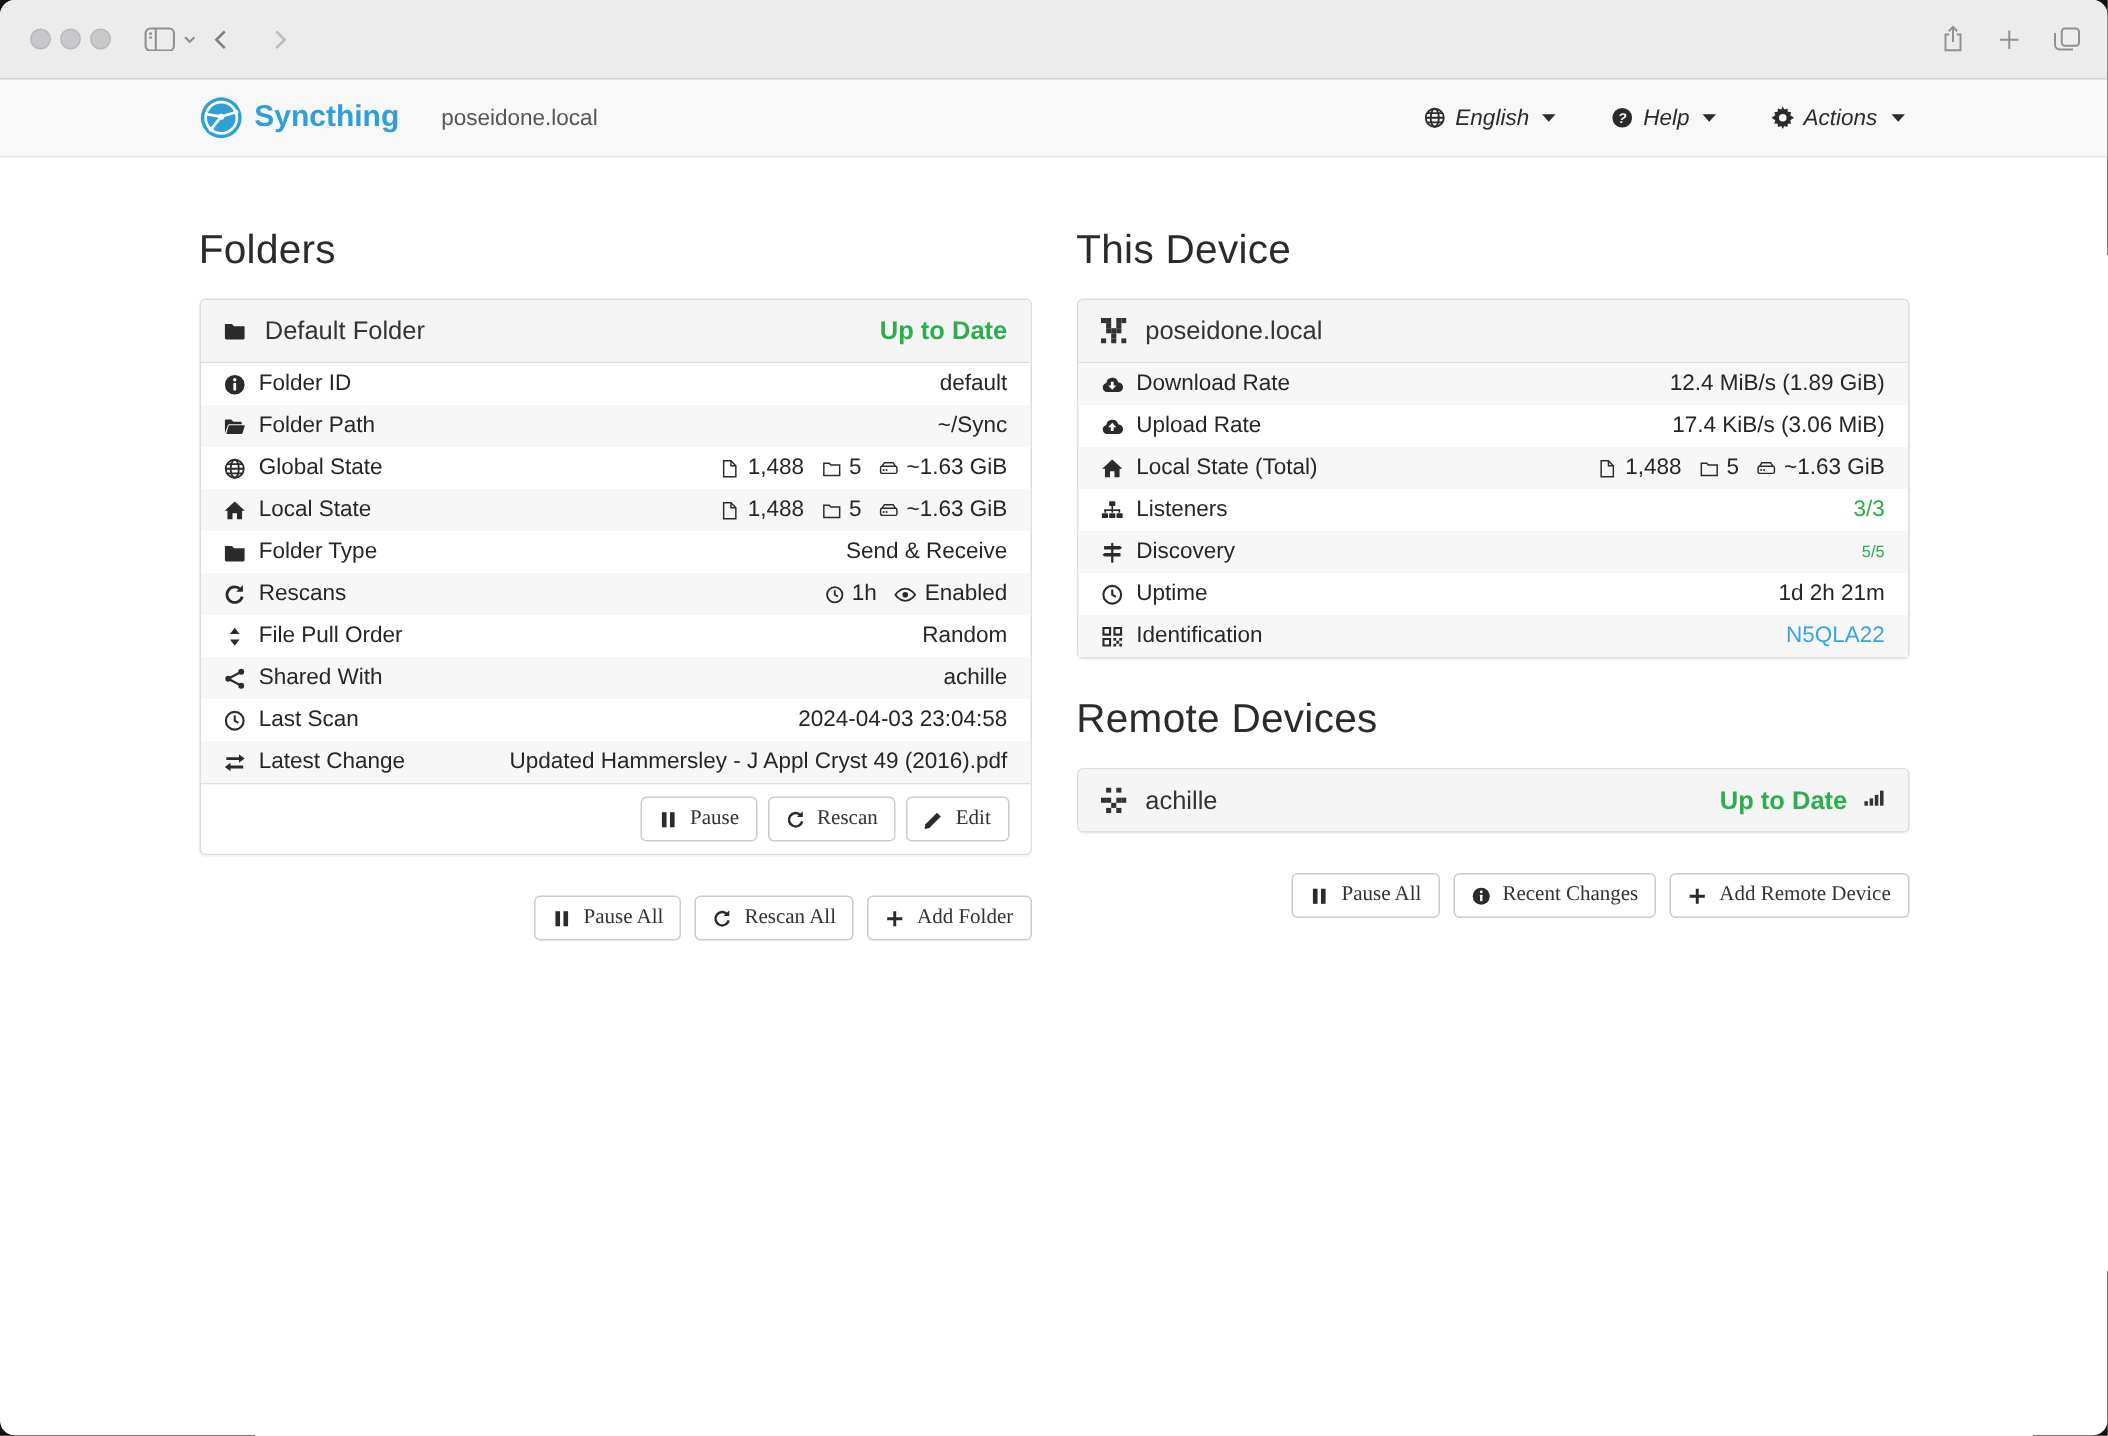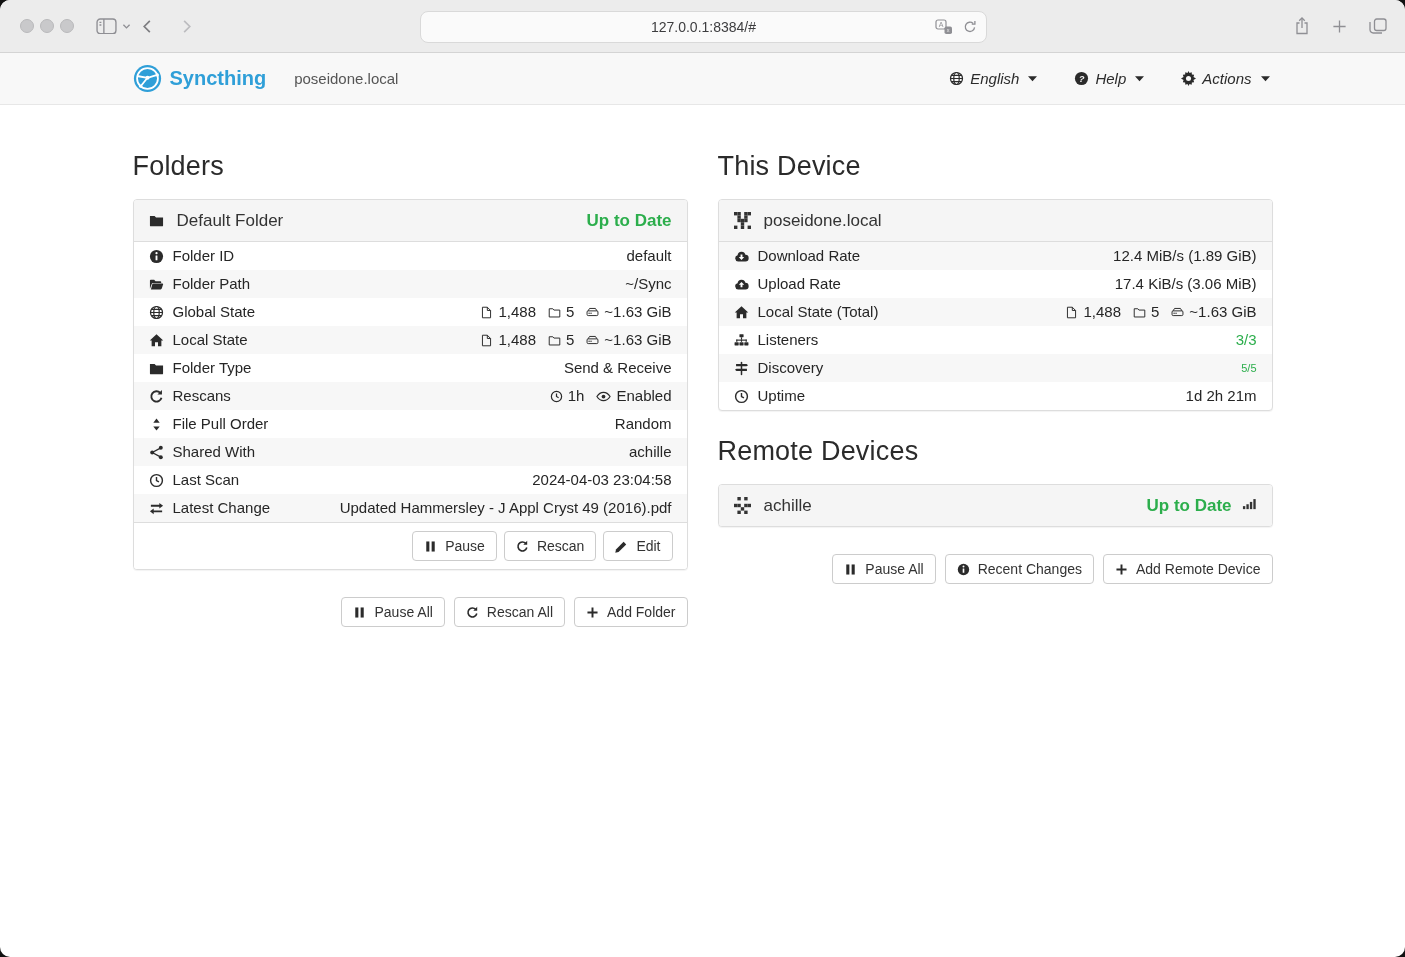--- a/index.html
+++ b/index.html
@@ -46,21 +46,21 @@
   .trow{display:flex;align-items:flex-start;justify-content:space-between;padding:4px 15px;font-size:15px;color:#262626;line-height:20px;}
   .stripe-even .trow:nth-child(even){background:#f7f7f7;}
   .stripe-odd  .trow:nth-child(odd){background:#f7f7f7;}
   .cell-l{display:flex;align-items:center;gap:9px;}
   .cell-r{display:flex;align-items:center;gap:12px;}
   .vgroup{display:flex;align-items:center;gap:5px;}
   .vic{color:#4a4a4a;}
 
   .panel-footer{border-top:1px solid #ddd;padding:8px 14px;display:flex;justify-content:flex-end;gap:7px;border-radius:0 0 3px 3px;background:#fff;}
 
-  .btn{display:inline-flex;align-items:center;gap:8px;background:#fff;border:1px solid #ccc;border-radius:4px;padding:6px 11px;font-size:14px;color:#333;font-family:Liberation Sans, sans-serif;cursor:pointer;}
+  .btn{display:inline-flex;align-items:center;gap:8px;background:#fff;border:1px solid #ccc;border-radius:4px;padding:6px 11px;font-size:14px;color:#333;font-family:Liberation Serif, serif;cursor:pointer;}
   .btn .ic{width:13px;height:13px;}
   .btn-row{display:flex;justify-content:flex-end;gap:9px;margin-top:27px;}
 
   .ic{display:inline-flex;width:15px;height:15px;color:#2b2b2b;flex:none;}
   .ic svg{width:100%;height:100%;display:block;}
   .ic-sm{width:13px;height:13px;}
   .identicon{width:17px;height:17px;color:#333;}
 
   .section-gap{margin-top:25px;}
 </style>
@@ -94,39 +94,20 @@
           <svg viewBox="0 0 16 16" fill="none" stroke="currentColor" stroke-width="1.8">
             <path d="M10.5 2 4.5 8l6 6"></path>
           </svg>
         </span>
       <span class="chrome-ic fwd" style="width:15px;height:15px;">
           <svg viewBox="0 0 16 16" fill="none" stroke="currentColor" stroke-width="1.8">
             <path d="M5.5 2l6 6-6 6"></path>
           </svg>
         </span>
     </div>
-    <div class="urlbar">
-      <span>127.0.0.1:8384/#</span>
-      <span class="url-icons">
-        <span class="chrome-ic" style="width:18px;height:15px;">
-            <svg viewBox="0 0 18 16">
-              <rect x="1" y="1" width="10" height="9" rx="2" fill="none" stroke="currentColor" stroke-width="1.2"></rect>
-              <text x="6" y="8" font-size="7" text-anchor="middle" fill="currentColor" font-family="Liberation Sans,sans-serif">A</text>
-              <rect x="9.5" y="7.5" width="7.5" height="7.5" rx="1.8" fill="currentColor"></rect>
-              <text x="13.2" y="13.4" font-size="5.5" text-anchor="middle" fill="#ececec" font-family="Liberation Sans,sans-serif">x</text>
-            </svg>
-          </span>
-        <span class="chrome-ic" style="width:14px;height:14px;">
-            <svg viewBox="0 0 16 16" fill="none" stroke="currentColor" stroke-width="1.5">
-              <path d="M13.2 8.5A5.3 5.3 0 1 1 11.6 4"></path>
-              <path d="M13.6 1.2v3.6H10"></path>
-            </svg>
-          </span>
-      </span>
-    </div>
     <div class="chrome-right">
       <span class="chrome-ic" style="width:16px;height:18px;">
           <svg viewBox="0 0 16 18" fill="none" stroke="currentColor" stroke-width="1.3">
             <path d="M5.5 6H3v10.5h10V6h-2.5"></path>
             <path d="M8 1.2V11"></path>
             <path d="M5.2 3.8 8 1l2.8 2.8"></path>
           </svg>
         </span>
       <span class="chrome-ic" style="width:15px;height:15px;">
           <svg viewBox="0 0 16 16" fill="none" stroke="currentColor" stroke-width="1.4">
@@ -638,20 +619,36 @@
                     <circle cx="8" cy="8" r="6.3"></circle>
                     <path d="M8 4.3V8l2.6 1.5"></path>
                   </svg>
                 </span>
                 <span>Uptime</span>
               </span>
             <span class="cell-r">
                 <span>1d 2h 21m</span>
               </span>
           </div>
+          <div class="trow">
+            <span class="cell-l">
+                <span class="ic">
+                  <svg viewBox="0 0 16 16" fill="currentColor" fill-rule="evenodd">
+                    <path d="M1 1h6.2v6.2H1zm1.5 1.5v3.2h3.2V2.5z"></path>
+                    <path d="M8.8 1H15v6.2H8.8zm1.5 1.5v3.2h3.2V2.5z"></path>
+                    <path d="M1 8.8h6.2V15H1zm1.5 1.5v3.2h3.2v-3.2z"></path>
+                    <path d="M8.8 8.8h2v2h-2zM13 8.8h2v2h-2zM10.9 10.9h2v2h-2zM8.8 13h2v2h-2zM13 13h2v2h-2z"></path>
+                  </svg>
+                </span>
+                <span>Identification</span>
+              </span>
+            <span class="cell-r">
+                <span class="link-blue">N5QLA22</span>
+              </span>
+          </div>
         </div>
       </div>
 
       <h2 class="section-gap">Remote Devices</h2>
 
       <div class="panel">
         <div class="panel-heading only">
           <span class="ic identicon">
               <svg viewBox="0 0 15 15" fill="currentColor">
                 <rect x="3" y="0" width="3" height="3"></rect>

